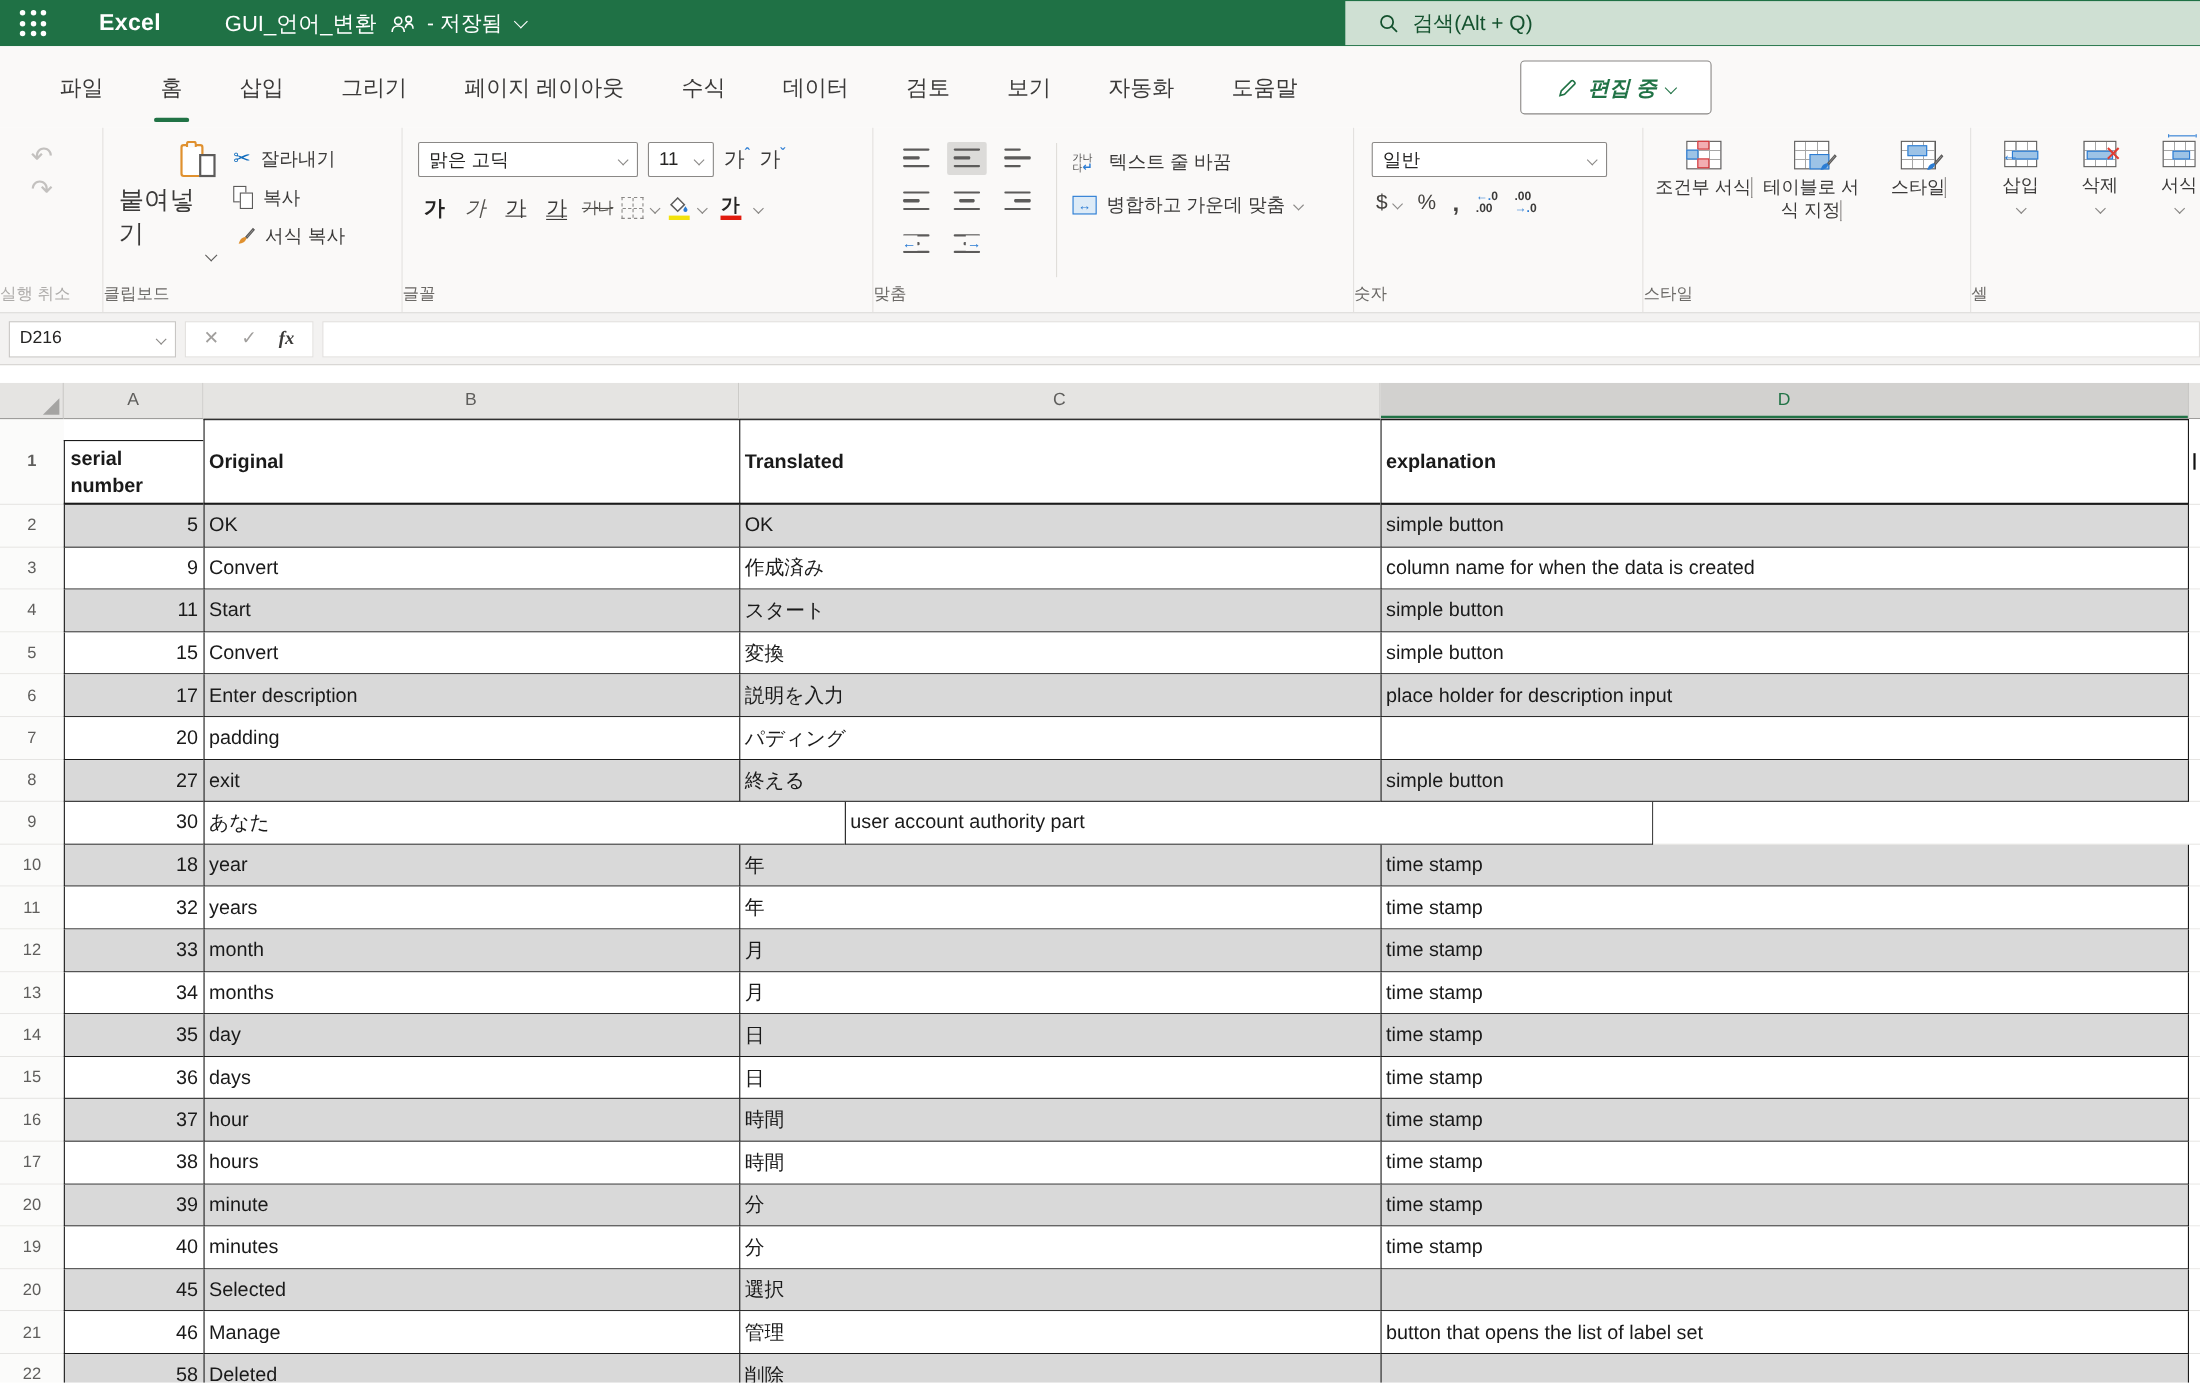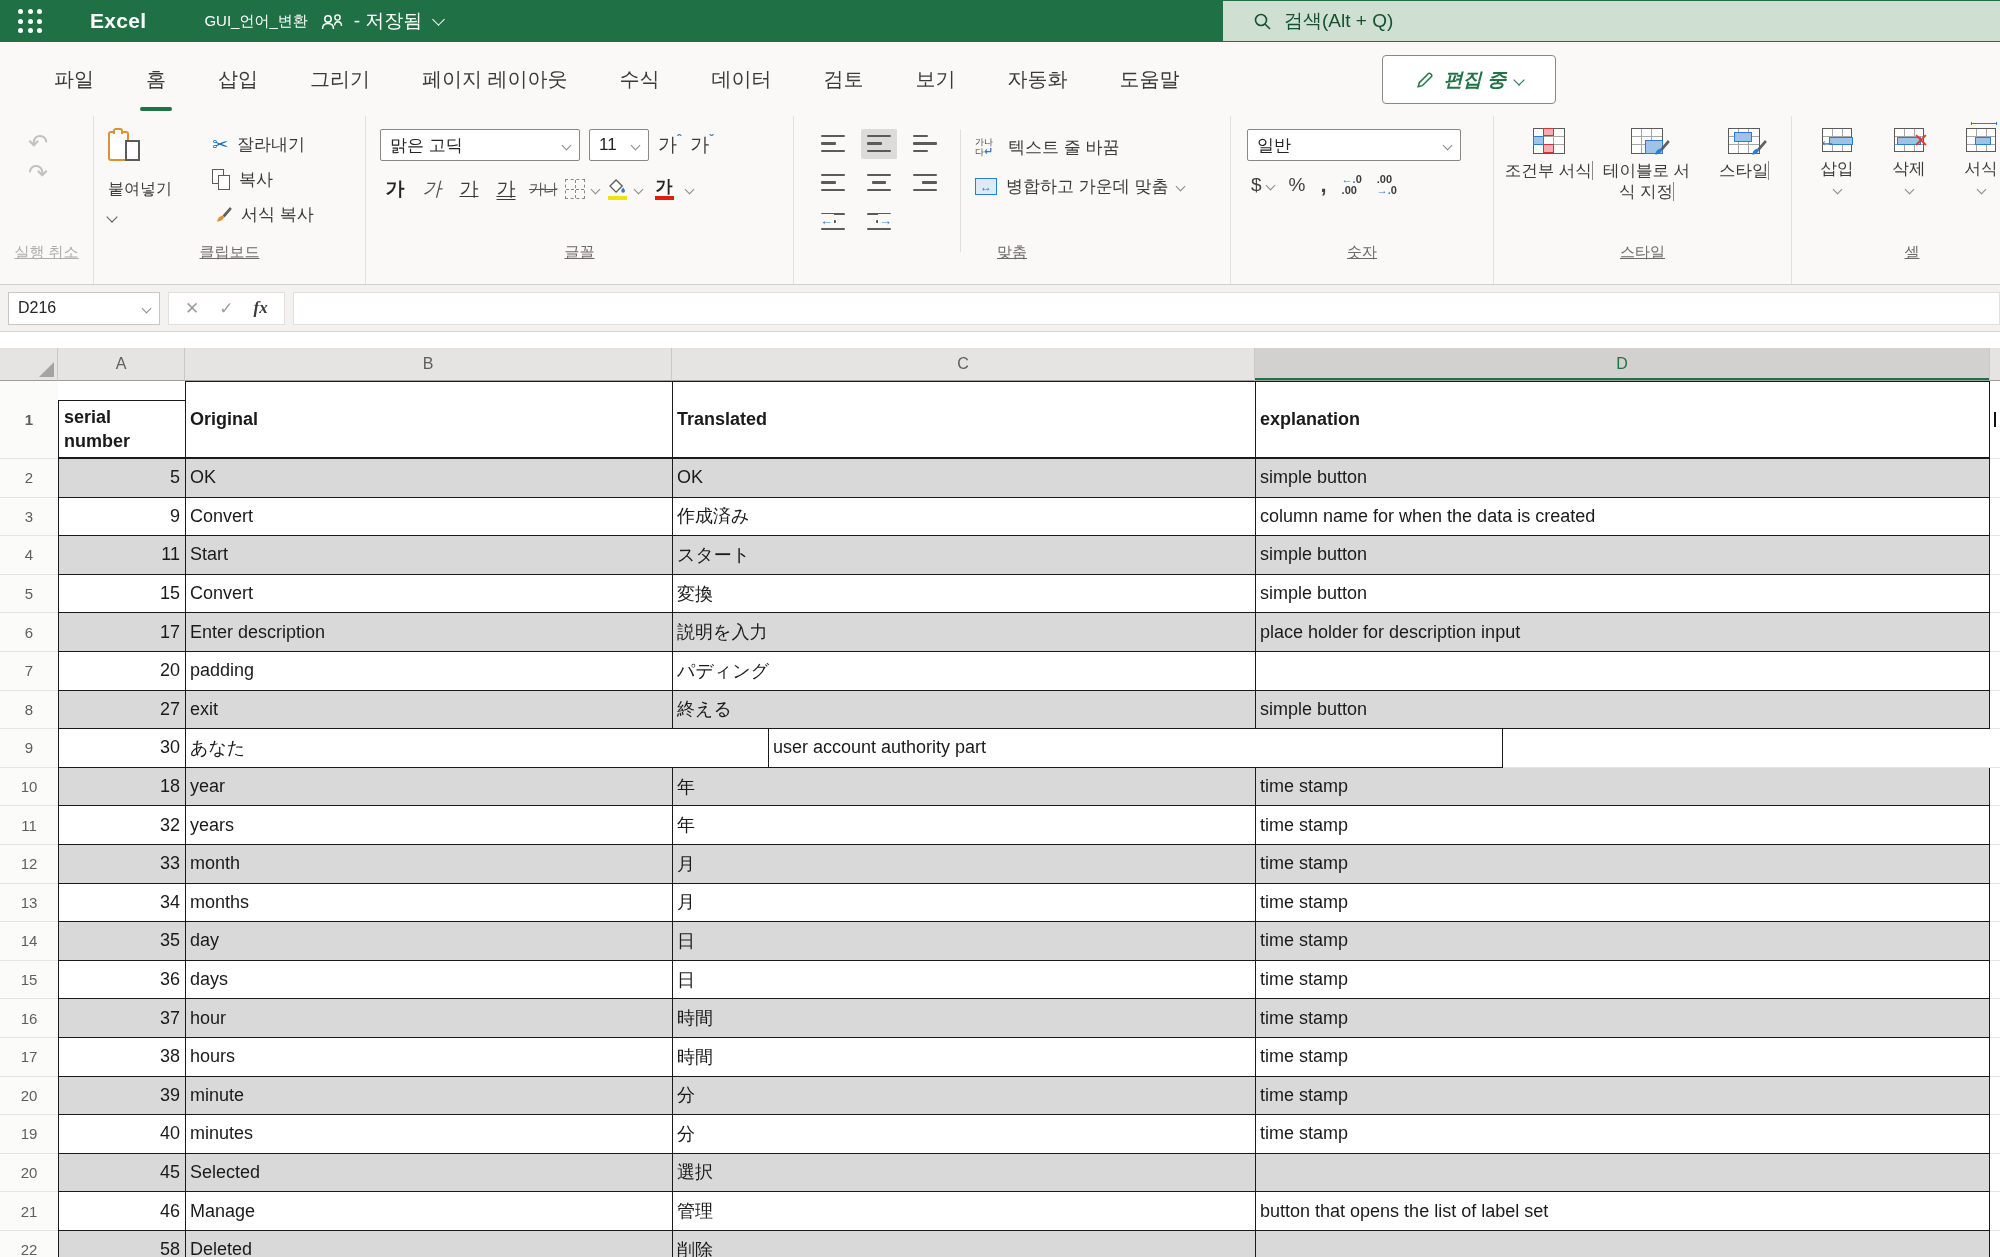--- a/index.html
+++ b/index.html
@@ -5,49 +5,49 @@
   html,body{margin:0;padding:0;}
   #app{position:relative;width:2000px;height:1257px;overflow:hidden;background:#fff;
        font-family:"Liberation Sans","DejaVu Sans",sans-serif;
        --accent:#217346;--topbar:#1f7145;--searchbg:#cfe0d3;--stripe:#d9d9d9;--tborder:#1a1a1a;}
 
   
   .topbar{position:absolute;top:0;left:0;width:2000px;height:42px;background:var(--topbar);display:flex;align-items:center;}
   .waffle{margin-left:18px;display:grid;grid-template-columns:repeat(3,5px);grid-template-rows:repeat(3,5px);gap:4.5px;cursor:pointer;}
   .waffle i{width:5px;height:5px;background:#fff;border-radius:50%;}
   .appname{margin-left:48px;color:#fff;font-size:21px;font-weight:700;letter-spacing:.3px;}
-  .filename{margin-left:58px;color:#fff;font-size:15px;}
+  .filename{margin-left:58px;color:#fff;font-size:20px;}
   .person{margin-left:12px;display:flex;align-items:flex-end;}
   .savestatus{margin-left:10px;color:#fff;font-size:19px;}
   .tb-chev{width:8px;height:8px;border-right:1.8px solid #fff;border-bottom:1.8px solid #fff;transform:rotate(45deg);margin-left:12px;margin-top:-4px;}
   .search{position:absolute;left:1223px;top:1px;width:777px;height:40px;background:var(--searchbg);display:flex;align-items:center;gap:12px;padding-left:30px;box-sizing:border-box;color:#14512e;font-size:19px;}
 
   
   .tabsrow{position:absolute;top:42px;left:0;width:2000px;height:74px;background:#faf9f8;}
   .tabs{display:flex;align-items:stretch;height:100%;padding-left:28px;}
   .tab{position:relative;padding:0 26px;font-size:20px;color:#3b3a39;display:flex;align-items:center;cursor:pointer;white-space:nowrap;}
   .tab .tab-underline{display:none;position:absolute;bottom:5px;left:50%;transform:translateX(-50%);width:32px;height:4px;background:var(--accent);border-radius:2px;}
   .tab.active .tab-underline{display:block;}
   .editbtn{position:absolute;left:1382px;top:13px;width:172px;height:47px;background:#fff;border:1px solid #8a8886;border-radius:4px;display:flex;align-items:center;justify-content:center;gap:9px;color:var(--accent);font-size:19px;font-weight:600;cursor:pointer;font-style:italic;}
   .editbtn .chev{border-color:var(--accent);}
 
   
   .ribbon{position:absolute;top:116px;left:0;width:2000px;height:169px;background:#faf9f8;border-bottom:1px solid #d1cfcd;display:flex;overflow:hidden;box-sizing:border-box;}
   .rg{position:relative;height:100%;box-sizing:border-box;border-right:1px solid #e3e1df;flex:none;}
-  .glabel{position:absolute;bottom:22px;left:0;right:0;text-align:center;font-size:15px;color:#6b6966;white-space:nowrap;text-decoration:underline;}
+  .glabel{position:absolute;bottom:7px;left:0;right:0;font-size:15px;color:#6b6966;white-space:nowrap;}
   .glabel.dim{color:#aeacaa;}
   .chev{display:inline-block;width:7px;height:7px;border-right:1.8px solid #5c5b5a;border-bottom:1.8px solid #5c5b5a;transform:rotate(45deg);flex:none;}
   .smallbtn{display:flex;align-items:center;gap:9px;font-size:17px;color:#3b3a39;white-space:nowrap;cursor:pointer;}
 
   .g-undo{width:94px;}
   .undo-stack{padding:16px 0 0 28px;display:flex;flex-direction:column;gap:8px;}
   .undo-arrow{font-size:24px;line-height:22px;color:#c3c1bf;cursor:pointer;}
 
   .g-clip{width:272px;display:flex;padding:12px 0 0 14px;gap:16px;}
-  .bigbtn{width:88px;display:flex;flex-direction:column;align-items:flex-start;gap:13px;font-size:16px;color:#3b3a39;cursor:pointer;}
+  .bigbtn{width:88px;display:flex;flex-direction:column;align-items:flex-end;gap:0;font-size:23px;color:#3b3a39;cursor:pointer;}
   .paste-ic{position:relative;width:32px;height:38px;}
   .paste-board{position:absolute;left:0;top:3px;width:21px;height:30px;border:2px solid #e0912f;border-radius:3px;background:#fff;box-sizing:border-box;}
   .paste-clip{position:absolute;left:5px;top:0;width:10px;height:6px;border:2px solid #e0912f;border-bottom:none;border-radius:3px 3px 0 0;background:#faf9f8;box-sizing:border-box;}
   .paste-page{position:absolute;right:0;top:12px;width:15px;height:21px;background:#fff;border:2px solid #5c5b5a;box-sizing:border-box;}
   .clip-col{display:flex;flex-direction:column;gap:12px;padding-top:5px;}
   .scissors{color:#0f6cbd;font-size:19px;line-height:18px;}
   .copy-ic{position:relative;width:18px;height:21px;}
   .copy-ic i{position:absolute;background:#fff;border:1.6px solid #5c5b5a;box-sizing:border-box;}
   .copy-ic .back{left:0;top:0;width:12px;height:15px;}
   .copy-ic .front{right:0;bottom:0;width:12px;height:15px;}

